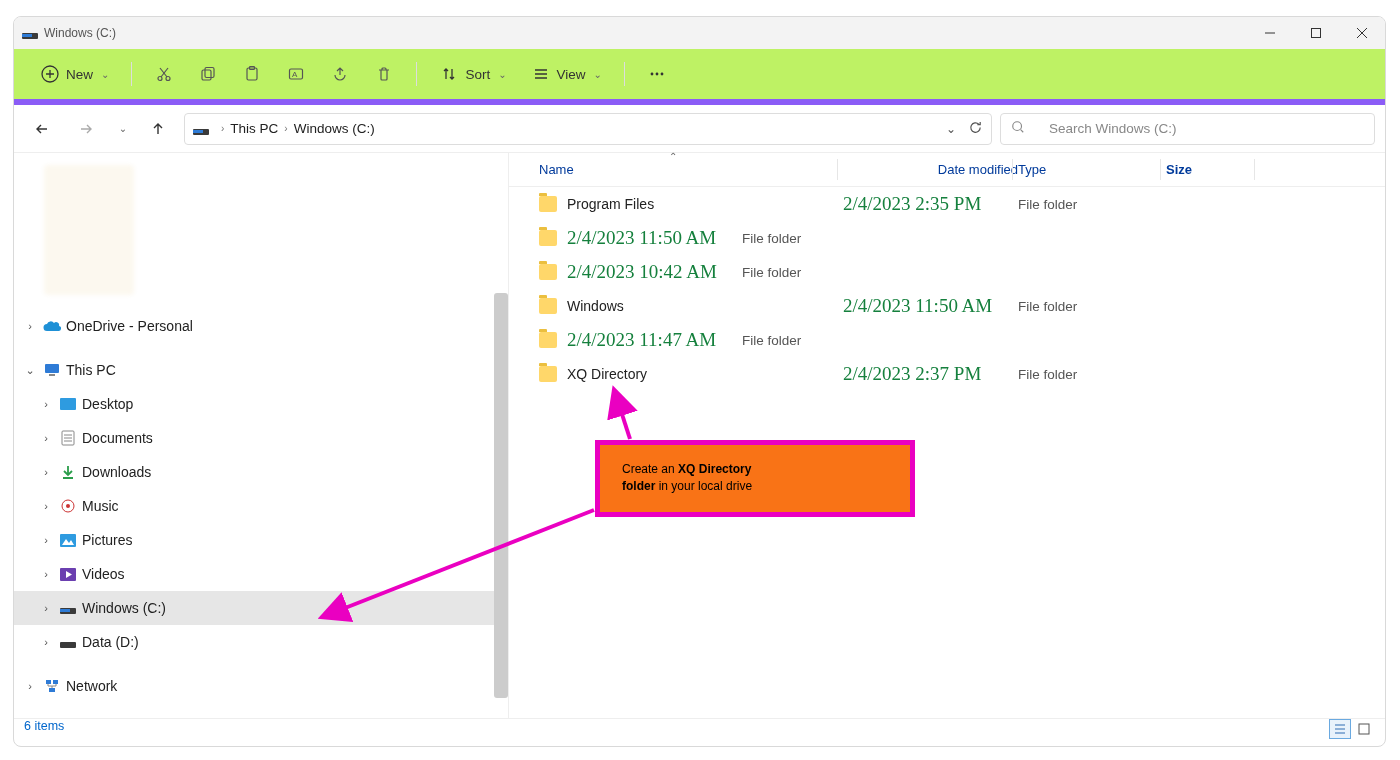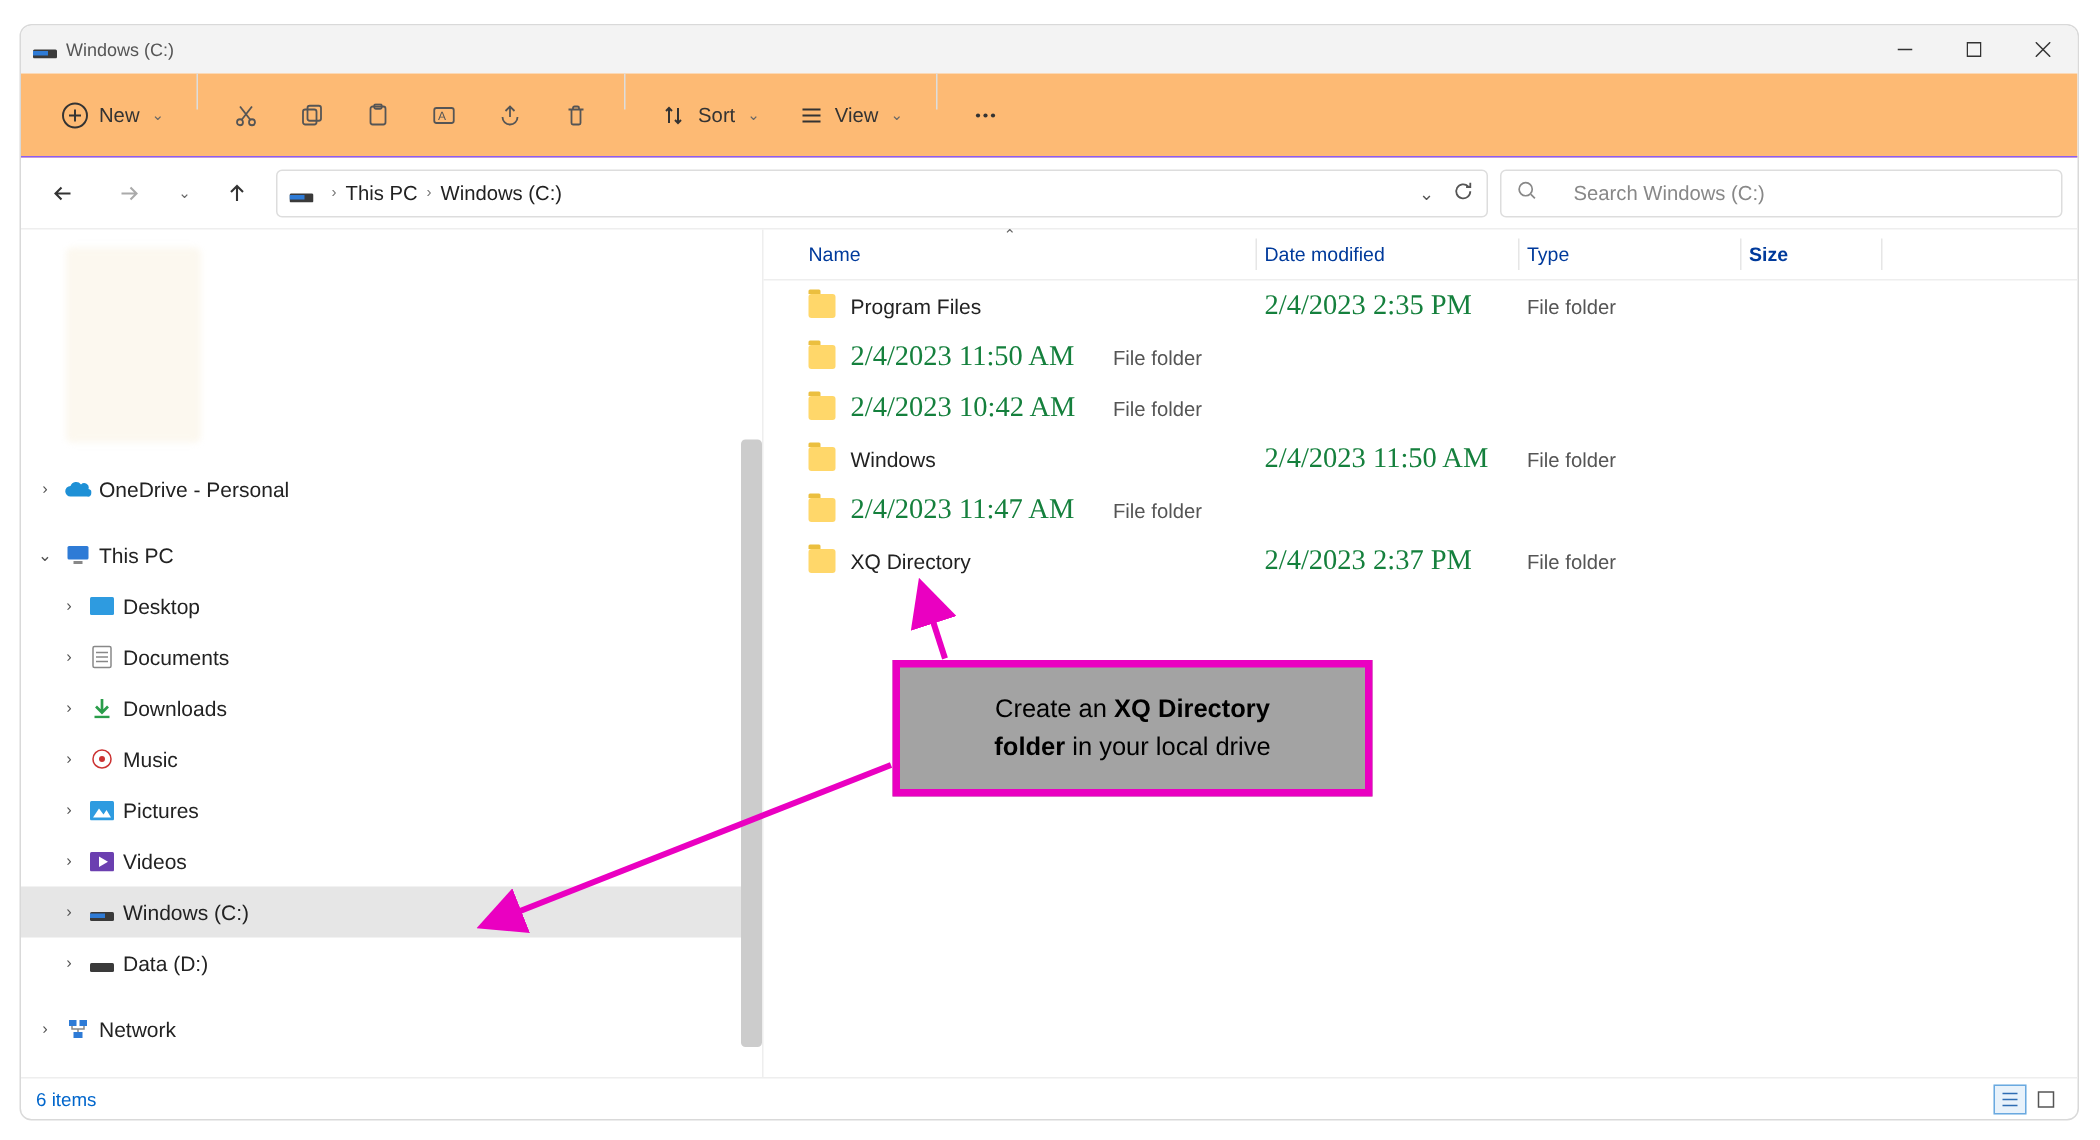--- a/index.html
+++ b/index.html
@@ -4,21 +4,21 @@
   <style>
     * { box-sizing: border-box; margin: 0; padding: 0; font-family: "Segoe UI", sans-serif; }
     body { background: #fff; width: 1400px; height: 760px; position: relative; overflow: hidden; }
     .window { position: absolute; top: 16px; left: 13px; right: 14px; bottom: 13px; border: 1px solid #d9d9d9; border-radius: 8px; background: #fff; display: flex; flex-direction: column; overflow: hidden; }
     .titlebar { height: 32px; background: #f3f3f3; display: flex; align-items: center; padding-left: 8px; }
     .titlebar-icon { width: 16px; height: 12px; margin-right: 6px; display: flex; align-items: flex-end; }
     .titlebar-icon svg { display: block; }
     .titlebar-text { font-size: 12px; color: #555; }
     .titlebar-controls { margin-left: auto; display: flex; }
     .titlebar-btn { width: 46px; height: 32px; display: flex; align-items: center; justify-content: center; color: #333; }
-    .toolbar { height: 56px; background: #fdba74; border-bottom: 1px solid #8b5cf6; display: flex; padding: 0 18px; gap: 8px; }
+    .toolbar { height: 56px; background: #bef264; border-bottom: 6px solid #8b5cf6; display: flex; align-items: center; padding: 0 18px; gap: 8px; }
     .toolbar-btn { display: flex; align-items: center; gap: 6px; padding: 6px 8px; border-radius: 4px; color: #333; font-size: 13.5px; cursor: pointer; }
     .toolbar-icon { width: 20px; height: 20px; display: flex; align-items: center; justify-content: center; color: #555; }
     .toolbar-divider { width: 1px; height: 24px; background: #ddd; margin: 0 6px; }
     .chev-down { font-size: 10px; color: #666; margin-left: 2px; }
     .navbar { height: 48px; display: flex; align-items: center; padding: 0 10px; gap: 8px; border-bottom: 1px solid #eee; }
     .nav-arrow { width: 36px; height: 36px; display: flex; align-items: center; justify-content: center; color: #333; cursor: pointer; border-radius: 4px; }
     .breadcrumb-box { flex: 1; height: 32px; border: 1px solid #ddd; border-radius: 4px; display: flex; align-items: center; padding: 0 8px; gap: 2px; font-size: 13.5px; color: #222; }
     .breadcrumb-box .drive-icon { margin-right: 6px; display:flex; align-items:center; }
     .breadcrumb-sep { color: #777; margin: 0 4px; font-size: 10px; }
     .bc-right { margin-left: auto; display: flex; align-items: center; gap: 12px; color: #555; }
@@ -28,38 +28,38 @@
     .sidebar-placeholder { margin: 4px 0 14px 30px; width: 90px; height: 130px; background: #fcf8ef; border-radius: 4px; filter: blur(2px); }
     .tree-item { display: flex; align-items: center; height: 34px; padding-left: 8px; font-size: 14px; color: #222; cursor: pointer; gap: 4px; }
     .tree-item.selected { background: #e6e6e6; }
     .tree-item .exp { width: 16px; text-align: center; color: #555; font-size: 11px; }
     .tree-item .ticon { width: 20px; display: flex; align-items: center; justify-content: center; }
     .indent-1 { padding-left: 24px; }
     .sidebar-scroll { position: absolute; right: 0; top: 140px; bottom: 20px; width: 14px; background: #ccc; border-radius: 3px; }
     .content { flex: 1; display: flex; flex-direction: column; }
     .cols { display: flex; height: 34px; align-items: center; border-bottom: 1px solid #eee; font-size: 13px; color: #003a9b; padding-left: 30px; position: relative; }
     .col-name { width: 304px; }
-    .col-date { width: 175px; }
+    .col-date { width: 175px; text-align: right; }
     .col-type { width: 148px; }
     .col-size { width: 80px; font-weight: bold; }
     .col-div { position: absolute; top: 6px; bottom: 6px; width: 1px; background: #e6e6e6; }
     .sort-caret { position: absolute; top: -2px; left: 160px; font-size: 10px; color: #666; }
     .rows { flex: 1; }
     .row { display: flex; align-items: center; height: 34px; padding-left: 30px; font-size: 14px; color: #222; cursor: pointer; }
     .row .ficon { width: 18px; height: 16px; background: #ffd76a; border-radius: 2px; margin-right: 10px; position: relative; }
     .row .ficon::before { content: ""; position: absolute; top: -3px; left: 0; width: 8px; height: 3px; background: #ebbf3f; border-radius: 1px 1px 0 0; }
     .row .rname { width: 276px; }
     .row .rdate { width: 175px; color: #15803d; font-size: 19px; font-family: Liberation Serif, serif; }
     .row .rtype { width: 148px; color: #555; font-size: 13.5px; }
-    .statusbar { height: 28px; border-top: 1px solid #eee; display: flex; align-items: center; padding: 0 10px; font-size: 12.5px; color: #0066cc; }
+    .statusbar { height: 28px; border-top: 1px solid #eee; display: flex; padding: 0 10px; font-size: 12.5px; color: #0066cc; }
     .status-views { margin-left: auto; display: flex; gap: 2px; }
     .status-v { width: 22px; height: 20px; display: flex; align-items: center; justify-content: center; border: 1px solid transparent; }
     .status-v.active { border-color: #6aa9e0; background: #e8f2fb; }
     
-    .anno-box { position: absolute; border: 5px solid #ea00c1; background: #a3a3a3; padding: 16px 22px; font-size: 17px; text-align: center; color: #000; line-height: 1.45; }
+    .anno-box { position: absolute; border: 5px solid #ea00c1; background: #f97316; padding: 16px 22px; font-size: 12px; color: #000; line-height: 1.45; }
     .arrow-svg { position: absolute; pointer-events: none; }
   </style>
 </head>
 <body>
 
 <div class="window">
 
   <div class="titlebar">
     <span class="titlebar-icon">
       <svg width="16" height="12" viewBox="0 0 16 12">

